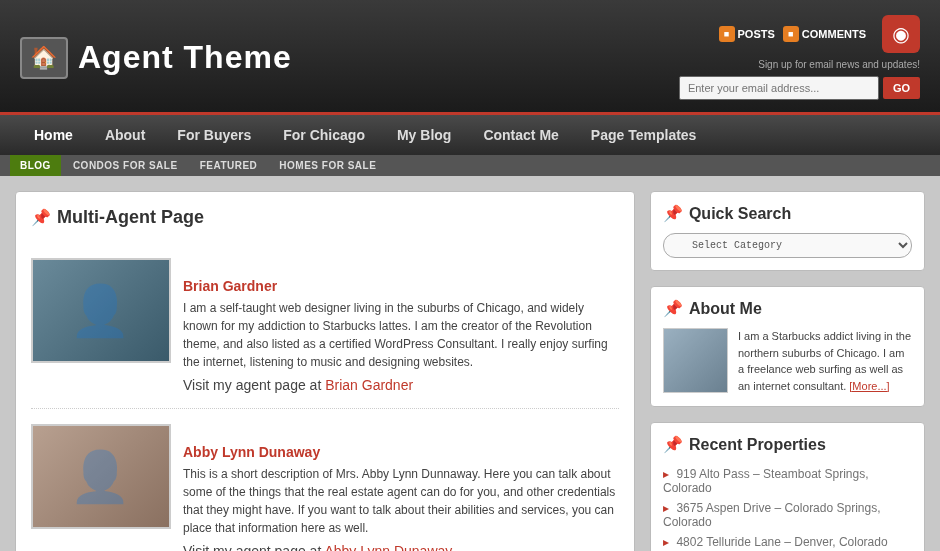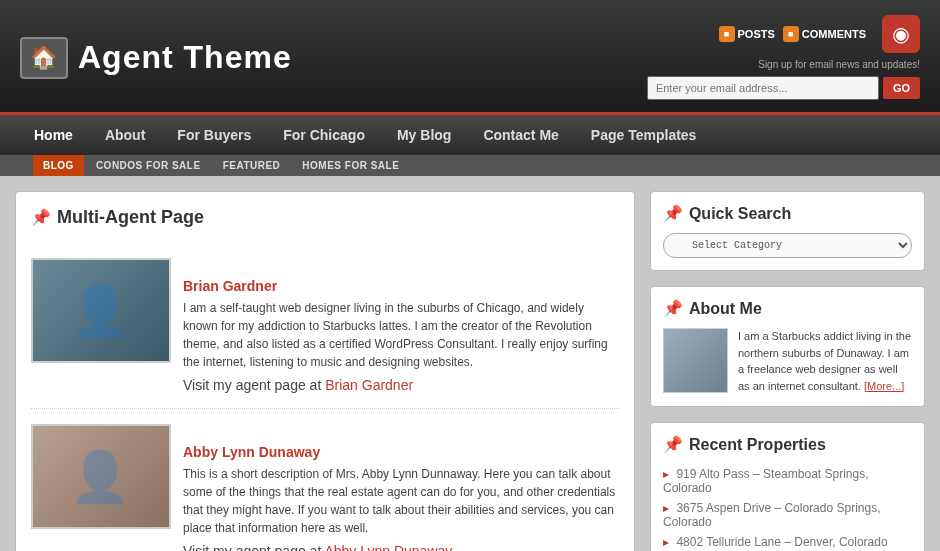--- a/index.html
+++ b/index.html
@@ -61,21 +61,21 @@
       font-size: 9px; color: #fff;
     }
     .rss-big {
       width: 38px; height: 38px; background: #c0392b; border-radius: 6px;
       display: flex; align-items: center; justify-content: center;
       font-size: 20px; color: #fff; margin-left: 10px;
     }
     .signup-text { font-family: Arial, sans-serif; font-size: 10px; color: #aaa; }
     .email-row { display: flex; gap: 4px; align-items: center; }
     .email-input {
-      padding: 5px 8px; width: 232px;
+      padding: 5px 8px; width: 200px;
       font-size: 11px; font-family: Arial, sans-serif;
       border: 1px solid #666; background: #f5f5f5; color: #333;
       border-radius: 2px;
     }
     .go-btn {
       background: #c0392b; color: #fff; border: none;
       padding: 5px 10px; font-size: 11px; font-weight: bold;
       cursor: pointer; border-radius: 2px; font-family: Arial, sans-serif;
     }
 
@@ -108,21 +108,21 @@
     .subnav-item {
       color: #ddd;
       font-family: Arial, sans-serif;
       font-size: 10px;
       font-weight: bold;
       padding: 5px 10px;
       cursor: pointer;
       text-transform: uppercase;
       letter-spacing: 0.5px;
     }
-    .subnav-item.active { color: #fff; background: #c2410c; margin-left: 23px; }
+    .subnav-item.active { color: #fff; background: #4d7c0f; }
 
     
     #main {
       display: flex;
       gap: 15px;
       padding: 15px;
       background: #c8c8c8;
     }
 
     
@@ -386,21 +386,21 @@
     </div>
 
     <div class="sidebar-widget">
       <div class="widget-title">
         <span class="red-pin">📌</span>
         <span>About Me</span>
       </div>
       <div class="about-row">
         <div class="about-photo"></div>
         <div class="about-text">
-          <span>I am a Starbucks addict living in the northern suburbs of Dunaway. I am a freelance web designer as well as an internet consultant.</span>
+          <span>I am a Starbucks addict living in the northern suburbs of Chicago. I am a freelance web surfing as well as an internet consultant.</span>
           <a href="#" class="about-more">[More...]</a>
         </div>
       </div>
     </div>
 
     <div class="sidebar-widget">
       <div class="widget-title">
         <span class="red-pin">📌</span>
         <span>Recent Properties</span>
       </div>

